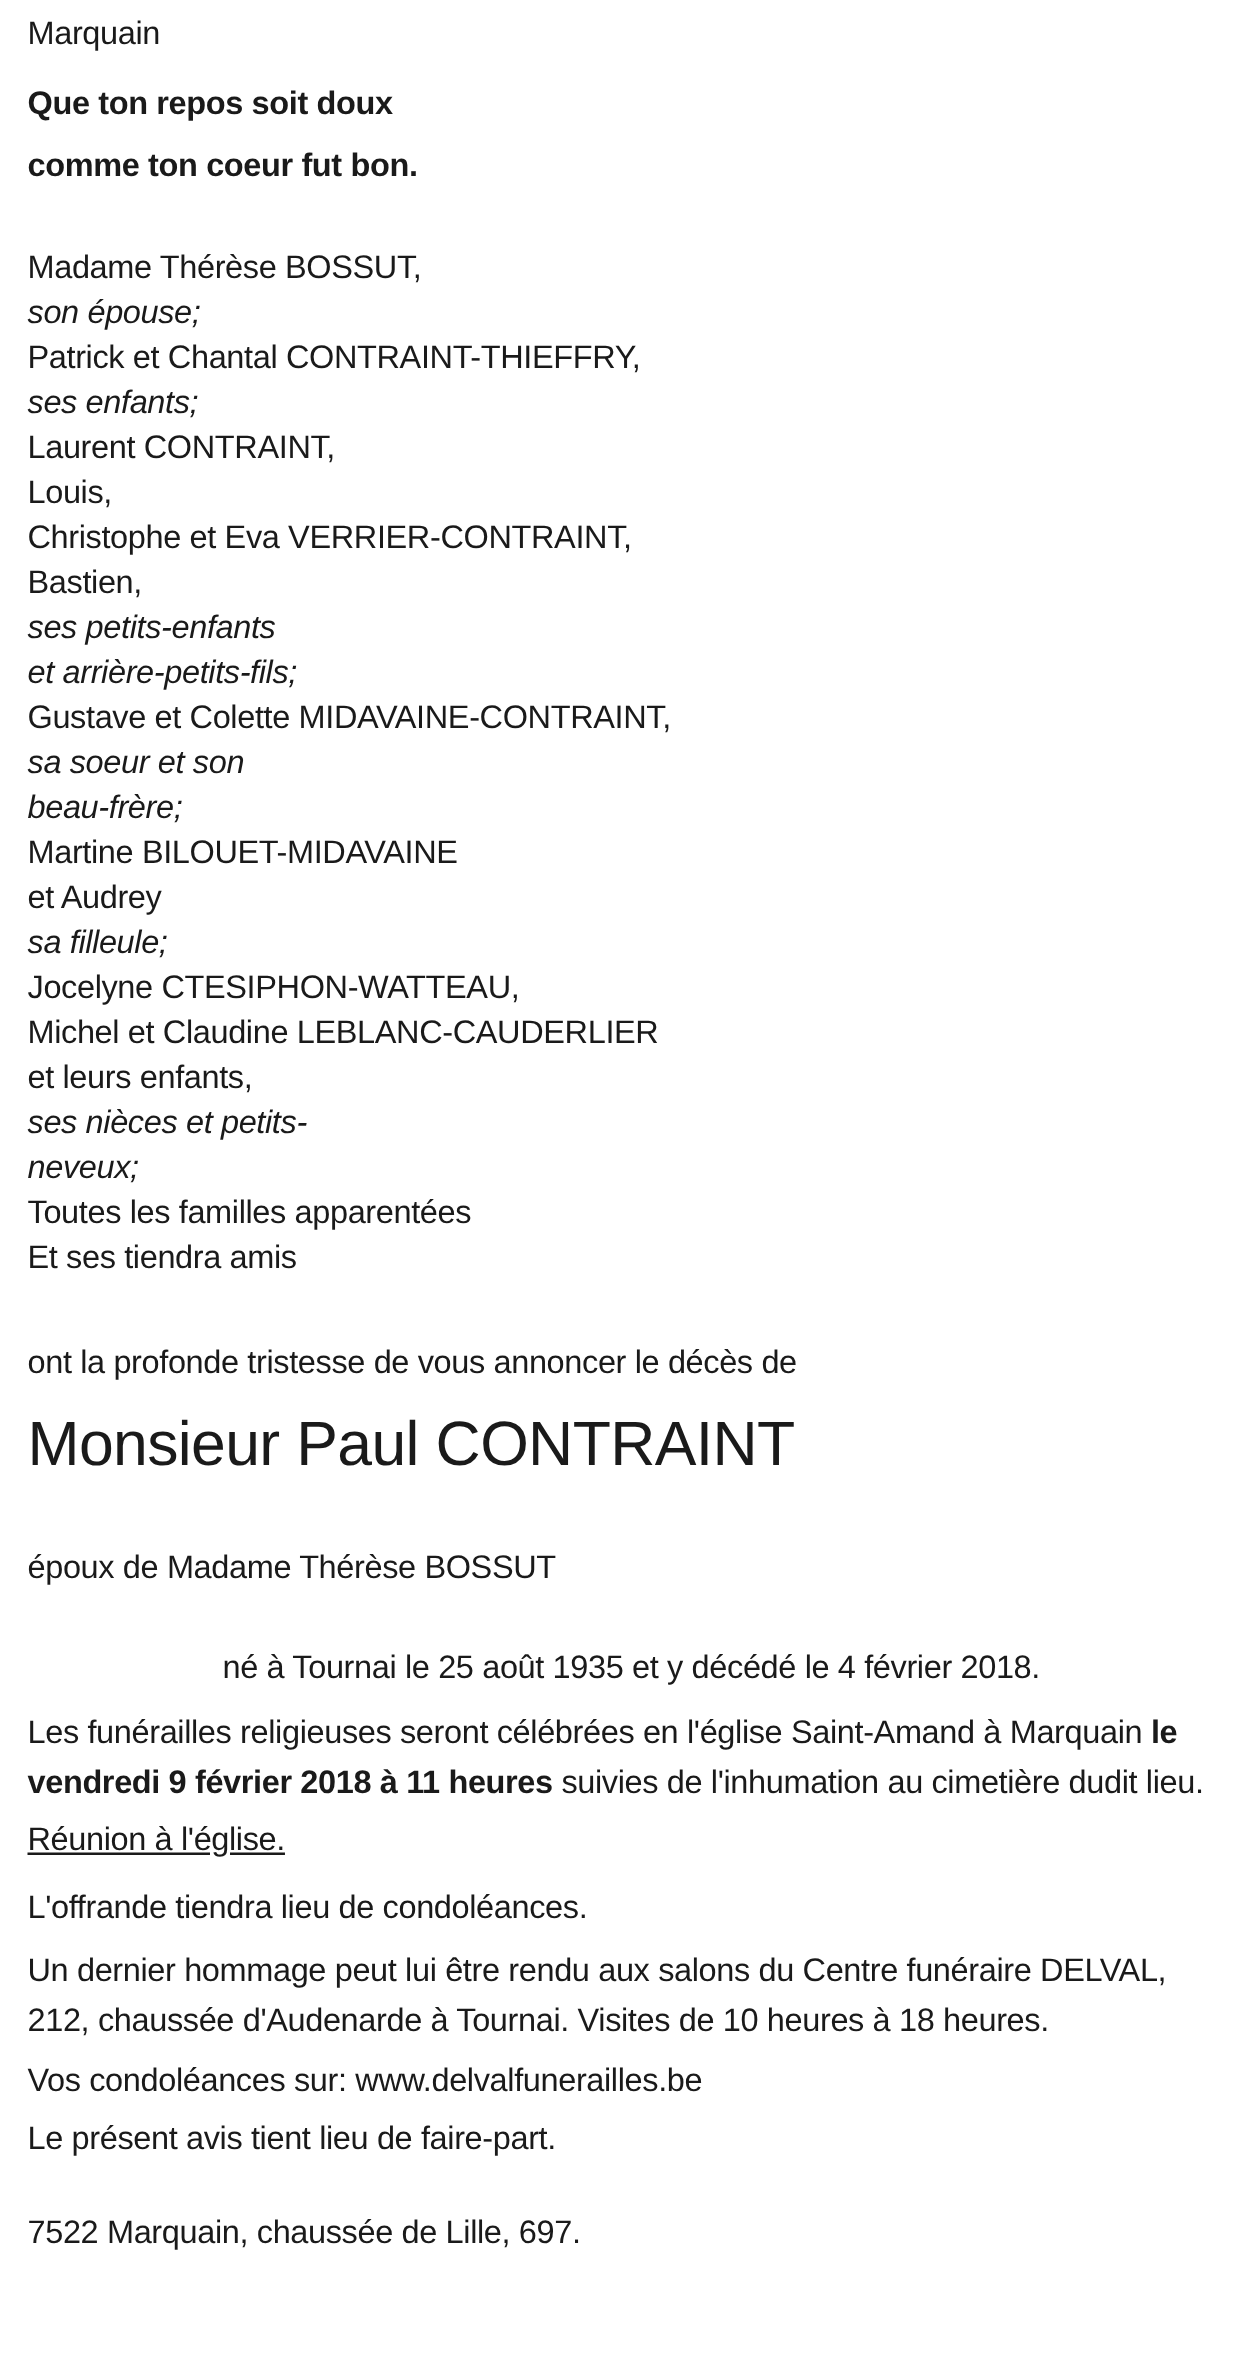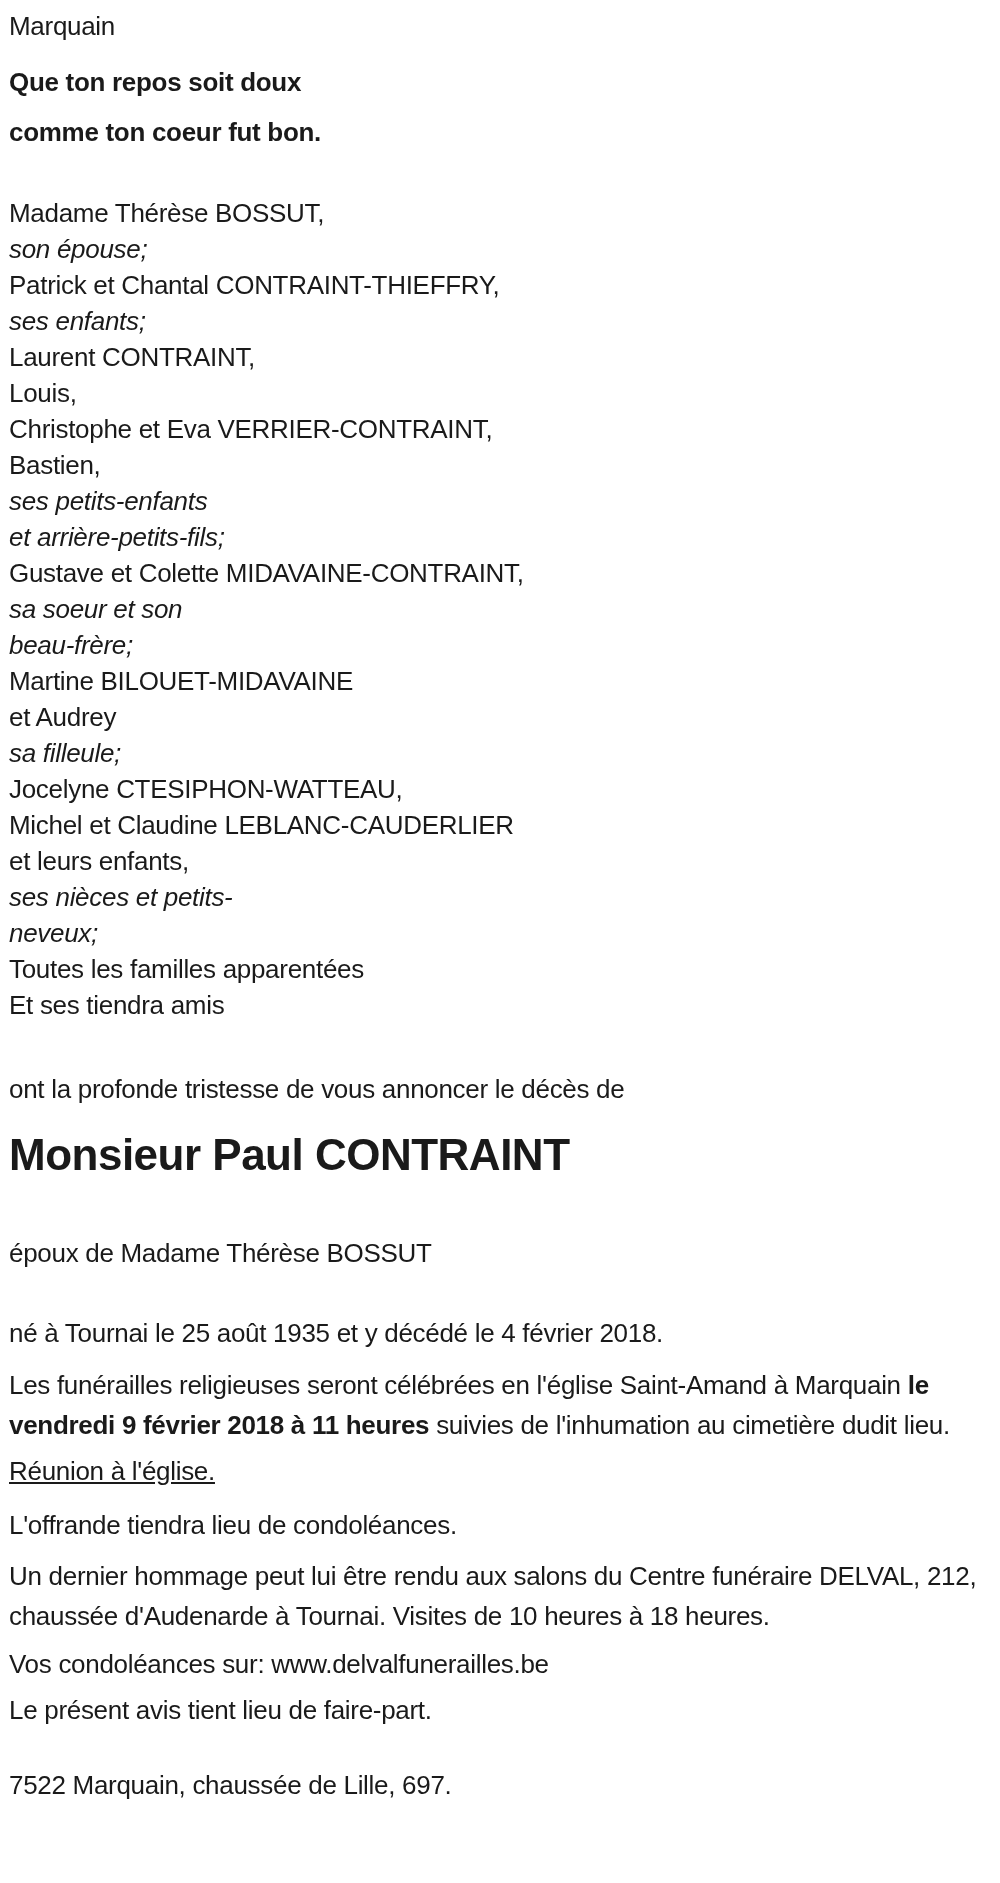--- a/index.html
+++ b/index.html
@@ -6,38 +6,38 @@
   html, body { margin: 0; padding: 0; }
   body {
     width: 1000px;
     min-height: 1883px;
     background: #ffffff;
     color: #1a1a1a;
     font-family: "Liberation Sans", "DejaVu Sans", sans-serif;
     font-size: 26px;
     letter-spacing: -0.3px;
   }
-  .doc { padding: 8px 12px 20px 9px; }
+  .doc { padding: 8px 12px 20px 22px; }
   p { margin: 0; line-height: 36px; }
   .role { text-align: left; font-style: italic; }
   .epitaph { font-weight: bold; }
-  .heading { font-size: 44px; font-weight: bold; line-height: 48px; letter-spacing: -0.5px; }
+  .heading { font-size: 50px; font-weight: normal; line-height: 48px; letter-spacing: -0.5px; }
   .para { line-height: 40px; }
   .bold { font-weight: bold; }
   .g8  { margin-top: 8px; text-decoration: underline; }
   .g10 { margin-top: 10px; }
   .g13 { margin-top: 13px; }
   .g14 { margin-top: 14px; }
   .g18 { margin-top: 18px; }
   .g20 { margin-top: 20px; }
   .g24 { margin-top: 24px; }
   .g31 { margin-top: 48px; }
   .g39 { margin-top: 39px; }
   .g42 { margin-top: 45px; }
-  .g44 { margin-top: 44px; }
+  .g44 { margin-top: 44px; text-align: center; }
   .g56 { margin-top: 56px; }
 </style>
 </head>
 <body>
 
 <div class="doc">
 
   <p>Marquain</p>
 
   <p class="epitaph g20">Que ton repos soit doux</p>

